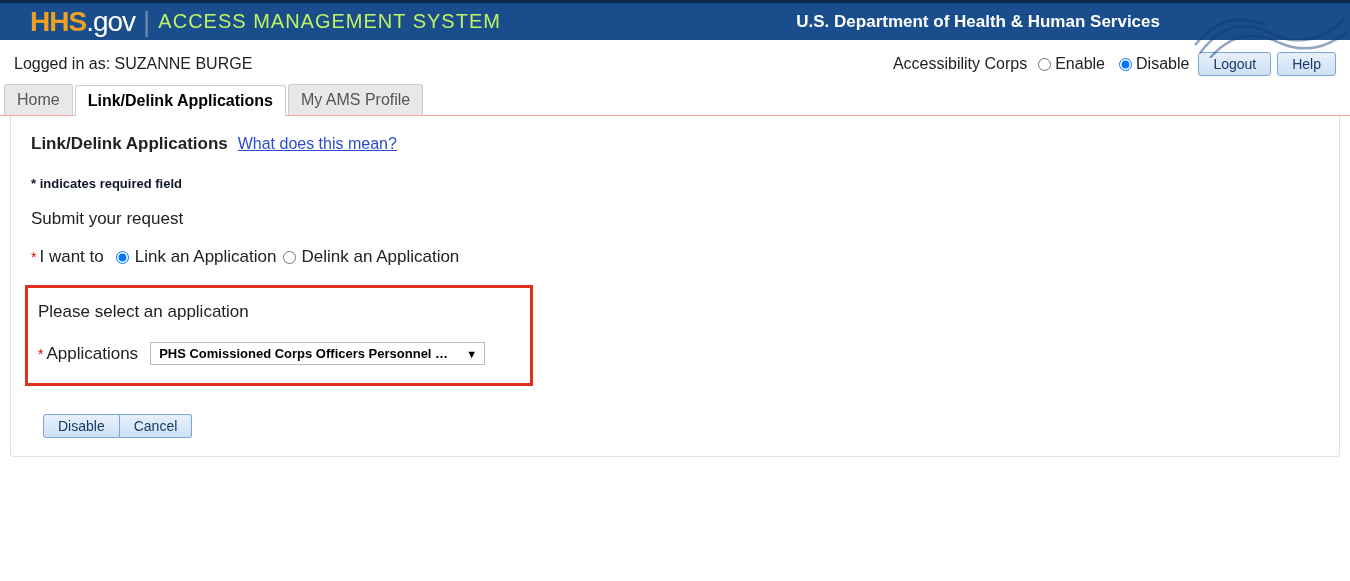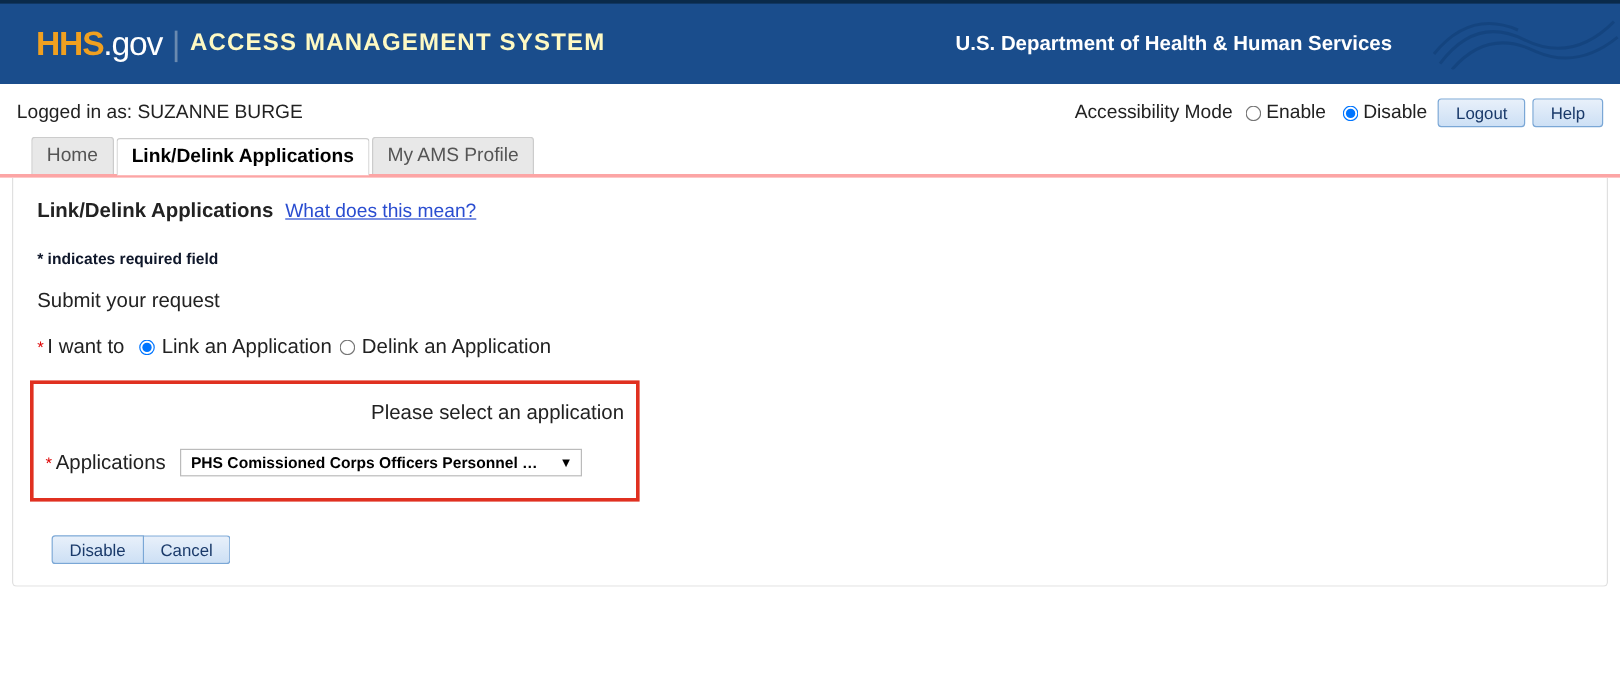--- a/index.html
+++ b/index.html
@@ -1,30 +1,30 @@
 <!DOCTYPE html>
 <html><head>
   <meta charset="utf-8">
   <style>
     * { box-sizing: border-box; margin: 0; padding: 0; }
     body { font-family: Verdana, Arial, sans-serif; font-size: 14px; background: #fff; width: 1350px; }
     
     .header-bar {
       background: #1a4d8c;
       border-top: 3px solid #0a2a4a;
-      height: 70px;
+      height: 40px;
       display: flex;
       align-items: center;
       padding: 0 20px 0 30px;
       position: relative;
     }
     .logo-hhs { font-weight: bold; font-size: 28px; color: #f0a020; letter-spacing: -1px; }
     .logo-gov { font-size: 28px; color: #fff; font-weight: normal; letter-spacing: -1px; }
     .logo-sep { color: #6a8ab0; font-size: 28px; margin: 0 8px; font-weight: 100; }
-    .system-title { color: #fef9c3; font-weight: bold; font-size: 20px; letter-spacing: 1px; }
+    .system-title { color: #bef264; font-weight: normal; font-size: 20px; letter-spacing: 1px; }
     .dept-title { color: #fff; font-weight: bold; font-size: 17px; margin-left: auto; margin-right: 170px; }
     .eagle-deco {
       position: absolute;
       right: 0;
       top: 0;
       width: 160px;
       height: 55px;
       overflow: hidden;
       opacity: 0.45;
       pointer-events: none;
@@ -45,21 +45,21 @@
       background: linear-gradient(#e8f0fa, #cde0f5);
       border: 1px solid #7aa7d6;
       border-radius: 3px;
       padding: 3px 14px;
       font-size: 14px;
       color: #1a3a6a;
       cursor: pointer;
       font-family: inherit;
     }
     
-    .tabs { display: flex; padding: 0 26px; border-bottom: 3px solid #fca5a5; align-items: flex-end; }
+    .tabs { display: flex; padding: 0 4px; border-bottom: 1px solid #fca5a5; align-items: flex-end; }
     .tab {
       background: #e8e8e8;
       border: 1px solid #ccc;
       border-bottom: none;
       padding: 6px 12px;
       font-size: 16px;
       color: #555;
       cursor: pointer;
       margin-right: 2px;
       border-radius: 3px 3px 0 0;
@@ -84,21 +84,20 @@
     .field-label { font-size: 17px; color: #222; margin-right: 12px; }
     .radio-stack { display: flex; flex-direction: row; gap: 6px; }
     .radio-opt { display: flex; align-items: center; font-size: 17px; color: #222; }
     .radio-opt input { margin-right: 6px; }
     
     .highlight-box {
       border: 3px solid #e03020;
       padding: 14px 10px 18px 10px;
       margin: 6px 0 28px -6px;
       width: 508px;
-      text-align: right;
     }
     .select-txt { font-size: 17px; color: #222; margin-bottom: 20px; }
     .app-row { display: flex; align-items: center; }
     .app-select {
       border: 1px solid #bbb;
       padding: 3px 30px 3px 8px;
       font-size: 13px;
       font-weight: bold;
       background: #fff;
       width: 335px;
@@ -137,21 +136,21 @@
         <path d="M 10 50 Q 40 10 80 30 Q 120 50 155 15 M 20 55 Q 50 20 90 40 Q 125 55 158 28 M 5 42 Q 35 5 75 22" stroke="#0d3a70" stroke-width="2.5" fill="none"></path>
       </svg>
   </div>
 </div>
 
 <div class="topbar">
   <div class="topbar-left">
     <span>Logged in as: </span><span>SUZANNE BURGE</span>
   </div>
   <div class="topbar-right">
-    <span>Accessibility Mode</span>
+    <span>Accessibility Corps</span>
     <label class="radio-dot">
       <input type="radio" name="acc" style="">
       <span>Enable</span>
     </label>
     <label class="radio-dot">
       <input type="radio" name="acc" checked="" style="">
       <span>Disable</span>
     </label>
     <button class="btn">Logout</button>
     <button class="btn">Help</button>

